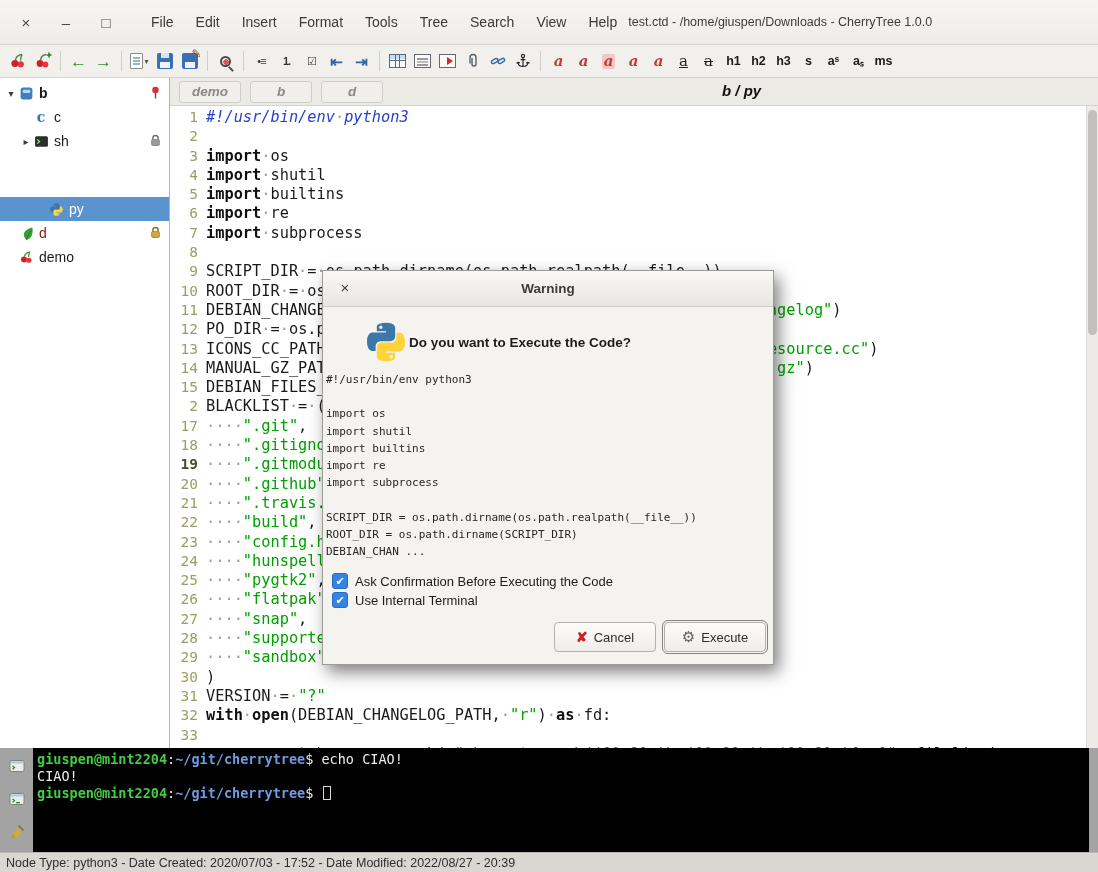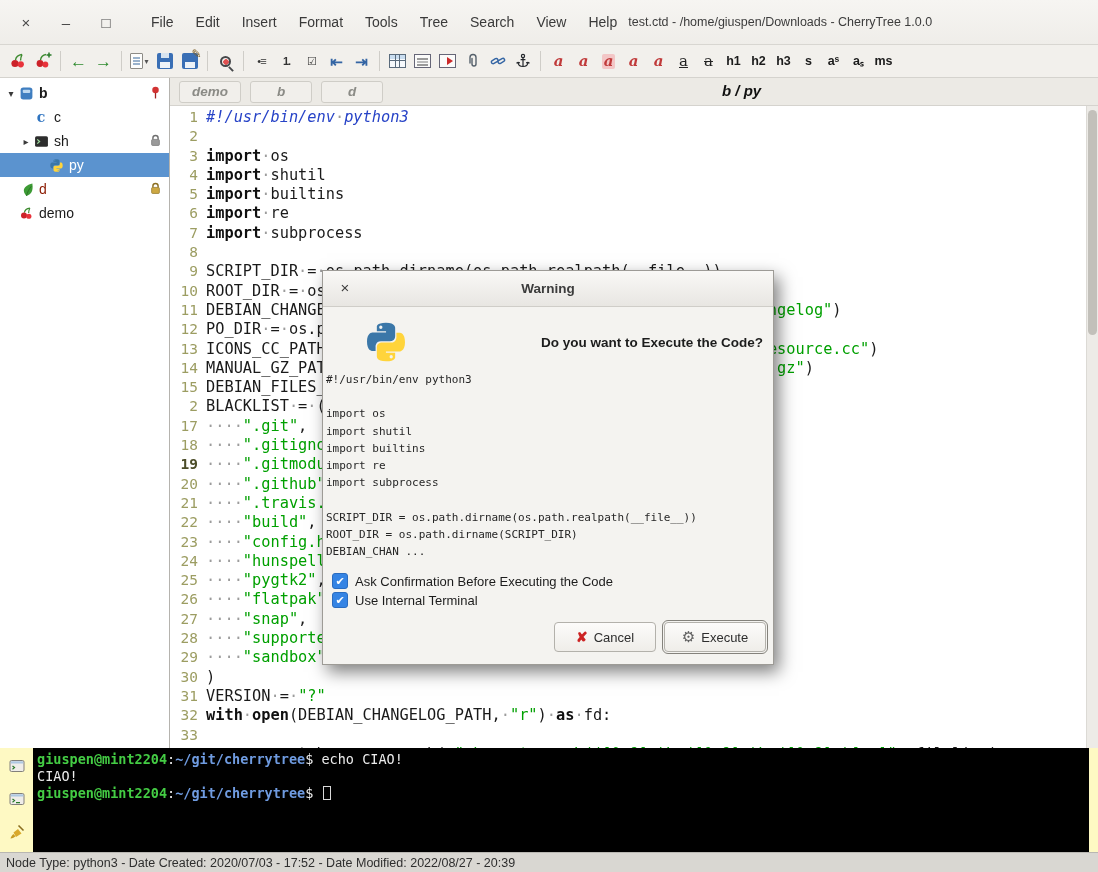--- a/index.html
+++ b/index.html
@@ -75,42 +75,42 @@
   .ln.cur{color:#4b4c28;font-weight:bold}
   .sg-p{color:#1a1a1a}
   .sg-k{color:#101010;font-weight:bold}
   .sg-s{color:#00a000}
   .sg-c{color:#2743c7;font-style:italic}
   .sg-w{color:#9c9c9c}
   .edit-scroll{position:absolute;right:0;top:28px;bottom:0;width:12px;background:#edebe7;border-left:1px solid #dcdad5}
   .edit-thumb{position:absolute;top:4px;right:1px;width:9px;height:225px;background:#c2c0ba;border-radius:5px}
 
   
-  .terminal-row{height:104px;display:flex;background:#fef9c3}
+  .terminal-row{height:104px;display:flex;background:#a3a3a3}
   .term-icons{width:33px;display:flex;flex-direction:column;align-items:center;padding-top:8px;gap:13px;flex:none}
   .term-btn{width:20px;height:20px;display:flex;align-items:center;justify-content:center}
   .terminal{flex:1;background:#000;margin-right:9px;padding:3px 0 0 4px;overflow:hidden}
   .term-line{font-family:"DejaVu Sans Mono",monospace;font-size:13.5px;line-height:17px;white-space:pre}
   .tseg-g{color:#44cc44;font-weight:bold}
   .tseg-b{color:#6f9be0;font-weight:bold}
   .tseg-t{color:#ececec}
   .term-cursor{display:inline-block;width:8px;height:14px;border:1px solid #d8d8d8;vertical-align:-2px;margin-left:1px}
 
   
   .statusbar{height:20px;background:#d9d7d2;border-top:1px solid #b9b7b2;font-size:12.5px;display:flex;align-items:center;padding-left:6px;color:#2e2e2e}
 
   
   .dialog{position:absolute;left:322px;top:270px;width:452px;background:#f4f3f0;border:1px solid #9d9b96;box-shadow:5px 7px 16px rgba(0,0,0,.5);z-index:10}
   .dlg-title{height:36px;background:linear-gradient(#f9f8f6,#e8e6e2);border-bottom:1px solid #cfcdc8;position:relative;display:flex;align-items:center;justify-content:center}
   .dlg-close{position:absolute;left:12px;top:8px;font-size:15px;color:#3d3d3d;width:20px;text-align:center}
   .dlg-title-text{font-weight:bold;font-size:13.5px;color:#3c3c3c}
   .dlg-head{display:flex;align-items:center;margin:12px 10px 2px 40px}
   .py-logo{width:46px;height:46px;flex:none}
   .py-logo svg{width:46px;height:46px}
-  .dlg-question{flex:1;text-align:right;font-weight:bold;font-size:13.5px;color:#1c1c1c}
+  .dlg-question{flex:1;text-align:left;font-weight:bold;font-size:13.5px;color:#1c1c1c}
   .dlg-code{font-family:"DejaVu Sans Mono",monospace;font-size:11px;line-height:17.2px;color:#262626;padding:4px 2px 8px 3px;white-space:pre}
   .dlg-checks{padding:2px 0}
   .dlg-check{display:flex;align-items:center;gap:7px;margin:3px 9px;font-size:13px;color:#1c1c1c}
   .checkbox{width:16px;height:16px;background:#3584e4;border:1px solid #2a6cc0;border-radius:3px;color:#fff;font-size:11px;display:flex;align-items:center;justify-content:center;flex:none}
   .dlg-buttons{display:flex;justify-content:flex-end;gap:8px;padding:9px 7px 12px}
   .btn{min-width:102px;height:30px;display:inline-flex;align-items:center;justify-content:center;gap:6px;background:linear-gradient(#fcfbfa,#efede9);border:1px solid #b3b1ab;border-radius:4px;font-size:13px;color:#2e2e2e;font-family:"Liberation Sans",sans-serif}
   .btn-focus{outline:1px solid #84827c;outline-offset:1px}
   .cancel-x{color:#cc2222;font-weight:bold;font-size:14px}
   .gear{color:#5f5f5f;font-size:15px}
 </style>
@@ -296,21 +296,21 @@
             <rect x="1" y="2" width="12" height="10" rx="1.5" fill="#2d2d2d"></rect>
             <path d="M3 5l2.2 2L3 9" stroke="#9fdc9f" stroke-width="1.2" fill="none"></path>
           </svg>
         </span>
         <span class="t-label">sh</span>
         <span class="t-badge"><svg viewBox="0 0 12 12">
             <path d="M3.6 5V3.8a2.4 2.4 0 014.8 0V5" fill="none" stroke="#6e6e6e" stroke-width="1.3"></path>
             <rect x="2.4" y="5" width="7.2" height="5.6" rx="1" fill="#9a9a9a" stroke="#6e6e6e" stroke-width=".6"></rect>
           </svg></span>
       </div>
-      <div class="tree-row selected" style="padding-left: 34px;">
+      <div class="tree-row selected" style="padding-left: 34px; margin-top: 44px;">
         <span class="expander"></span>
         <span class="t-icon">
           <svg viewBox="0 0 100 100">
             <path fill="#3b77a8" d="M49.8 8c-21 0-19.7 9.1-19.7 9.1l.02 9.4h20v2.8H22.1S8.7 27.8 8.7 49.1c0 21.3 11.7 20.5 11.7 20.5h7v-9.8s-.4-11.7 11.5-11.7h19.9s11.1.2 11.1-10.7V19.6S71.6 8 49.8 8zM38.7 14.3a3.6 3.6 0 110 7.2 3.6 3.6 0 010-7.2z"></path>
             <path fill="#ffd43b" d="M50.2 92c21 0 19.7-9.1 19.7-9.1l-.02-9.4h-20v-2.8h28.02s13.4.9 13.4-20.4c0-21.3-11.7-20.5-11.7-20.5h-7v9.8s.4 11.7-11.5 11.7H41.2s-11.1-.2-11.1 10.7v18.4S28.4 92 50.2 92zM61.3 85.7a3.6 3.6 0 110-7.2 3.6 3.6 0 010 7.2z"></path>
           </svg>
         </span>
         <span class="t-label">py</span>
       </div>
       <div class="tree-row" style="padding-left: 4px;">

